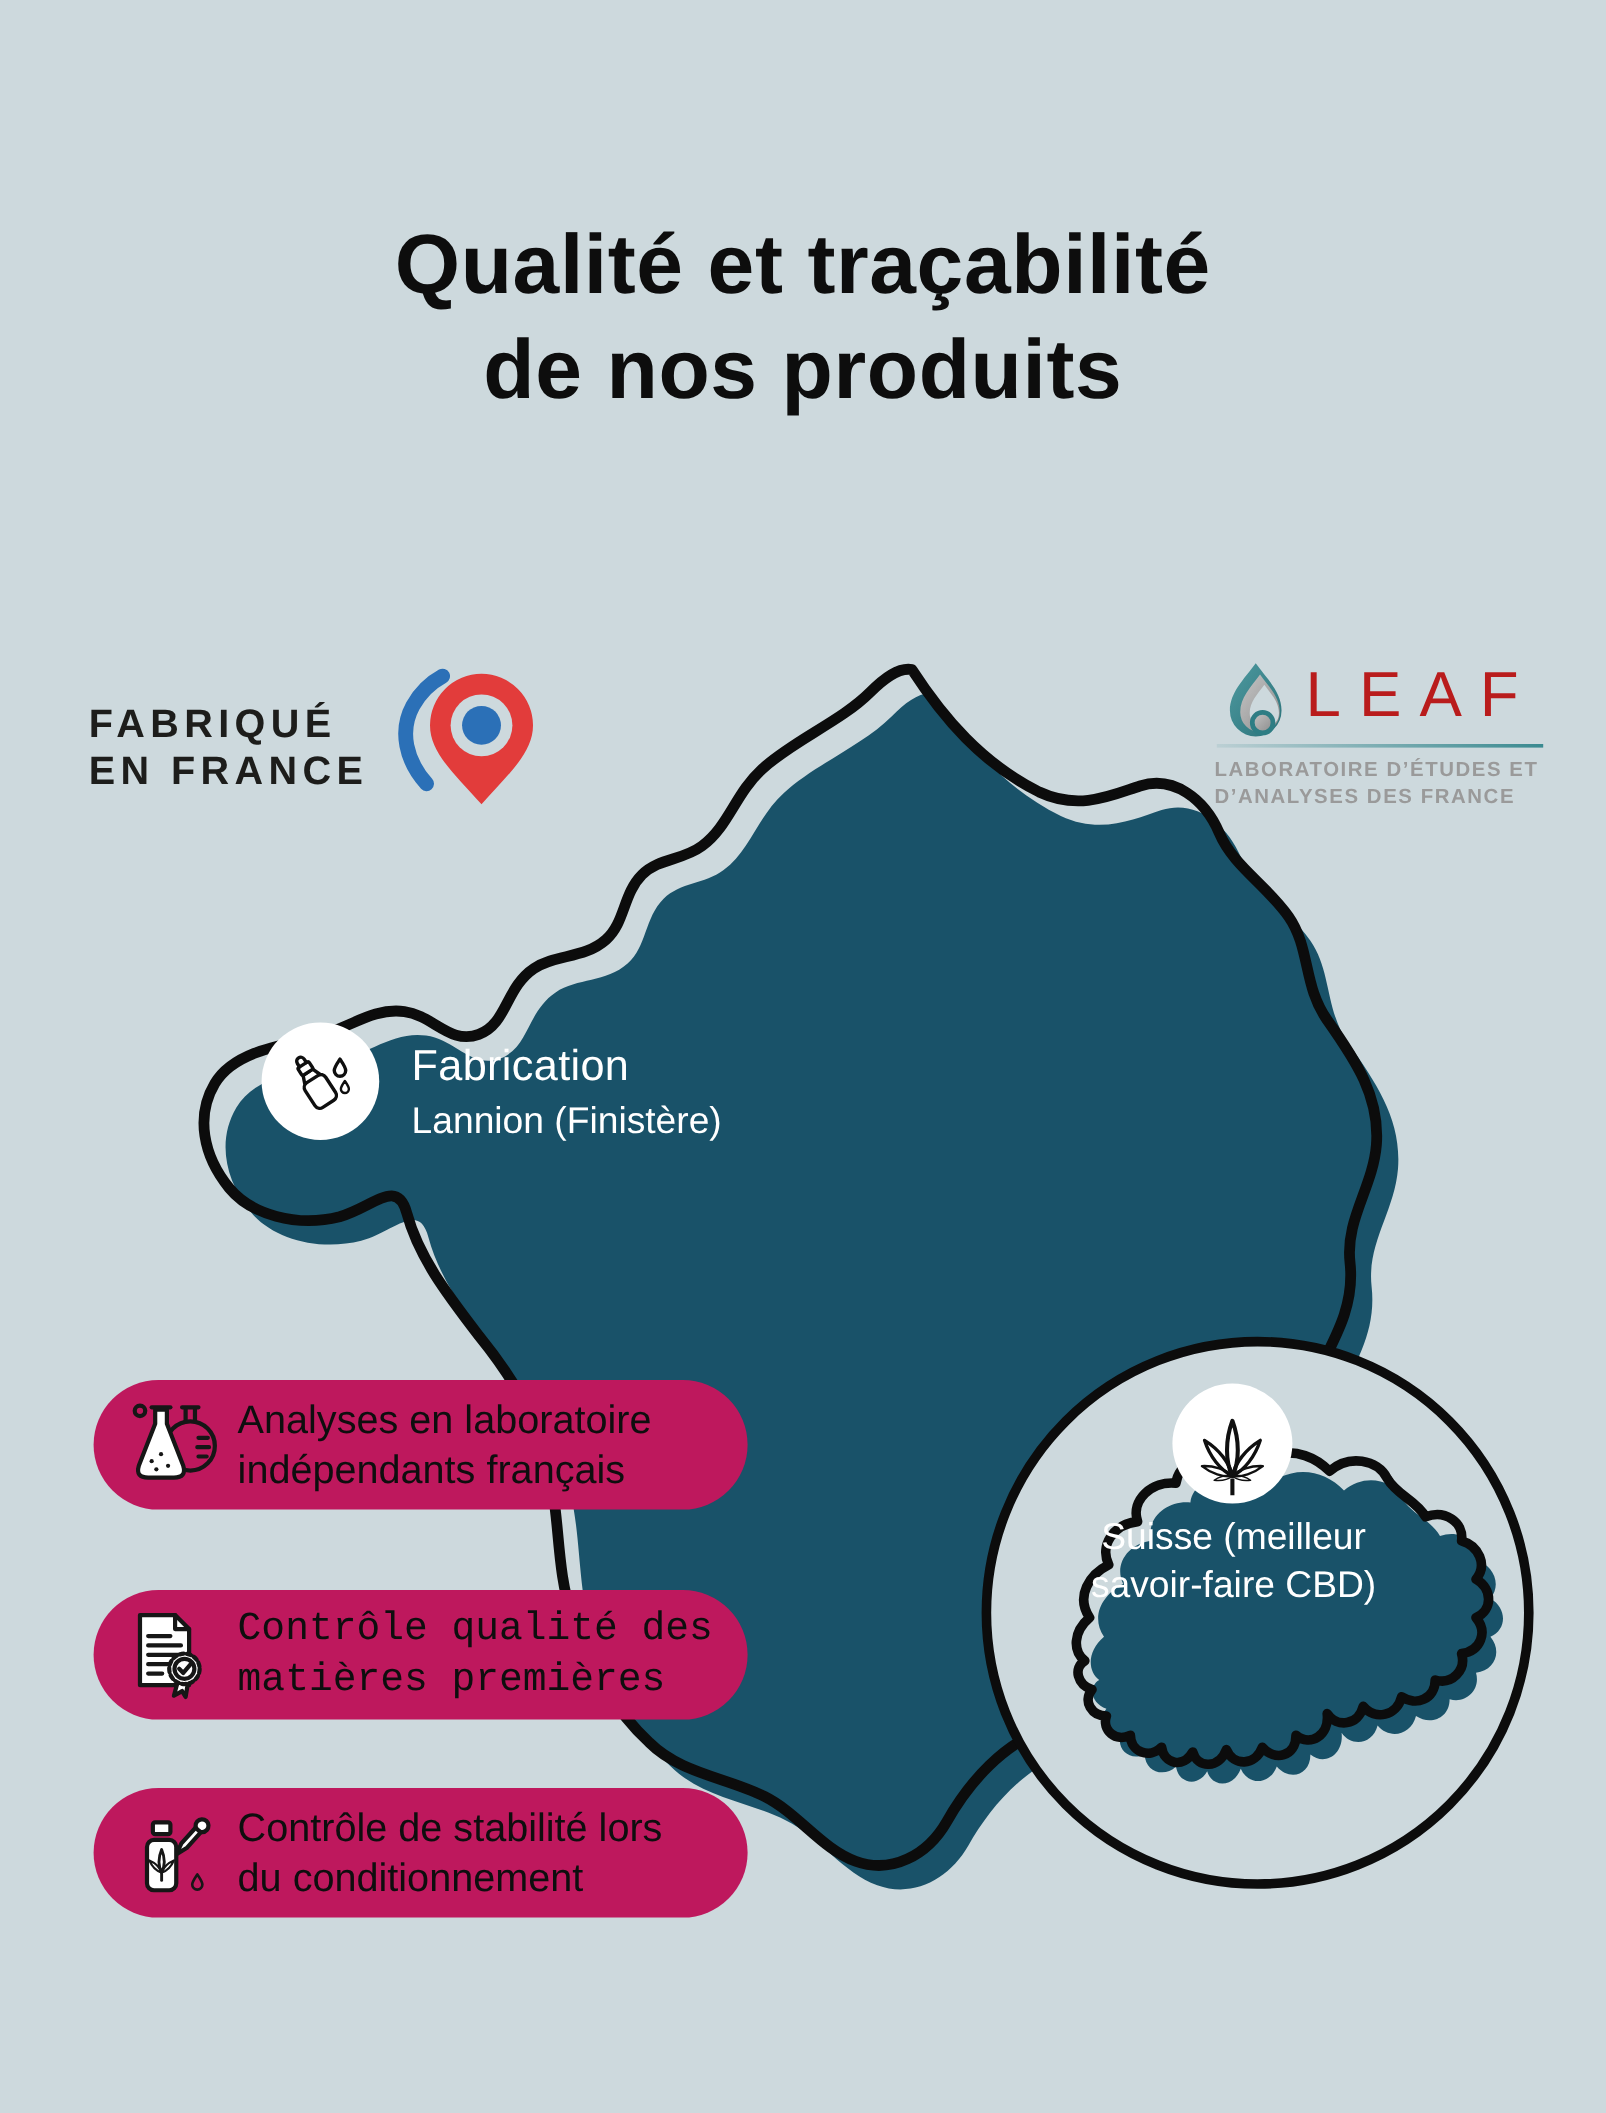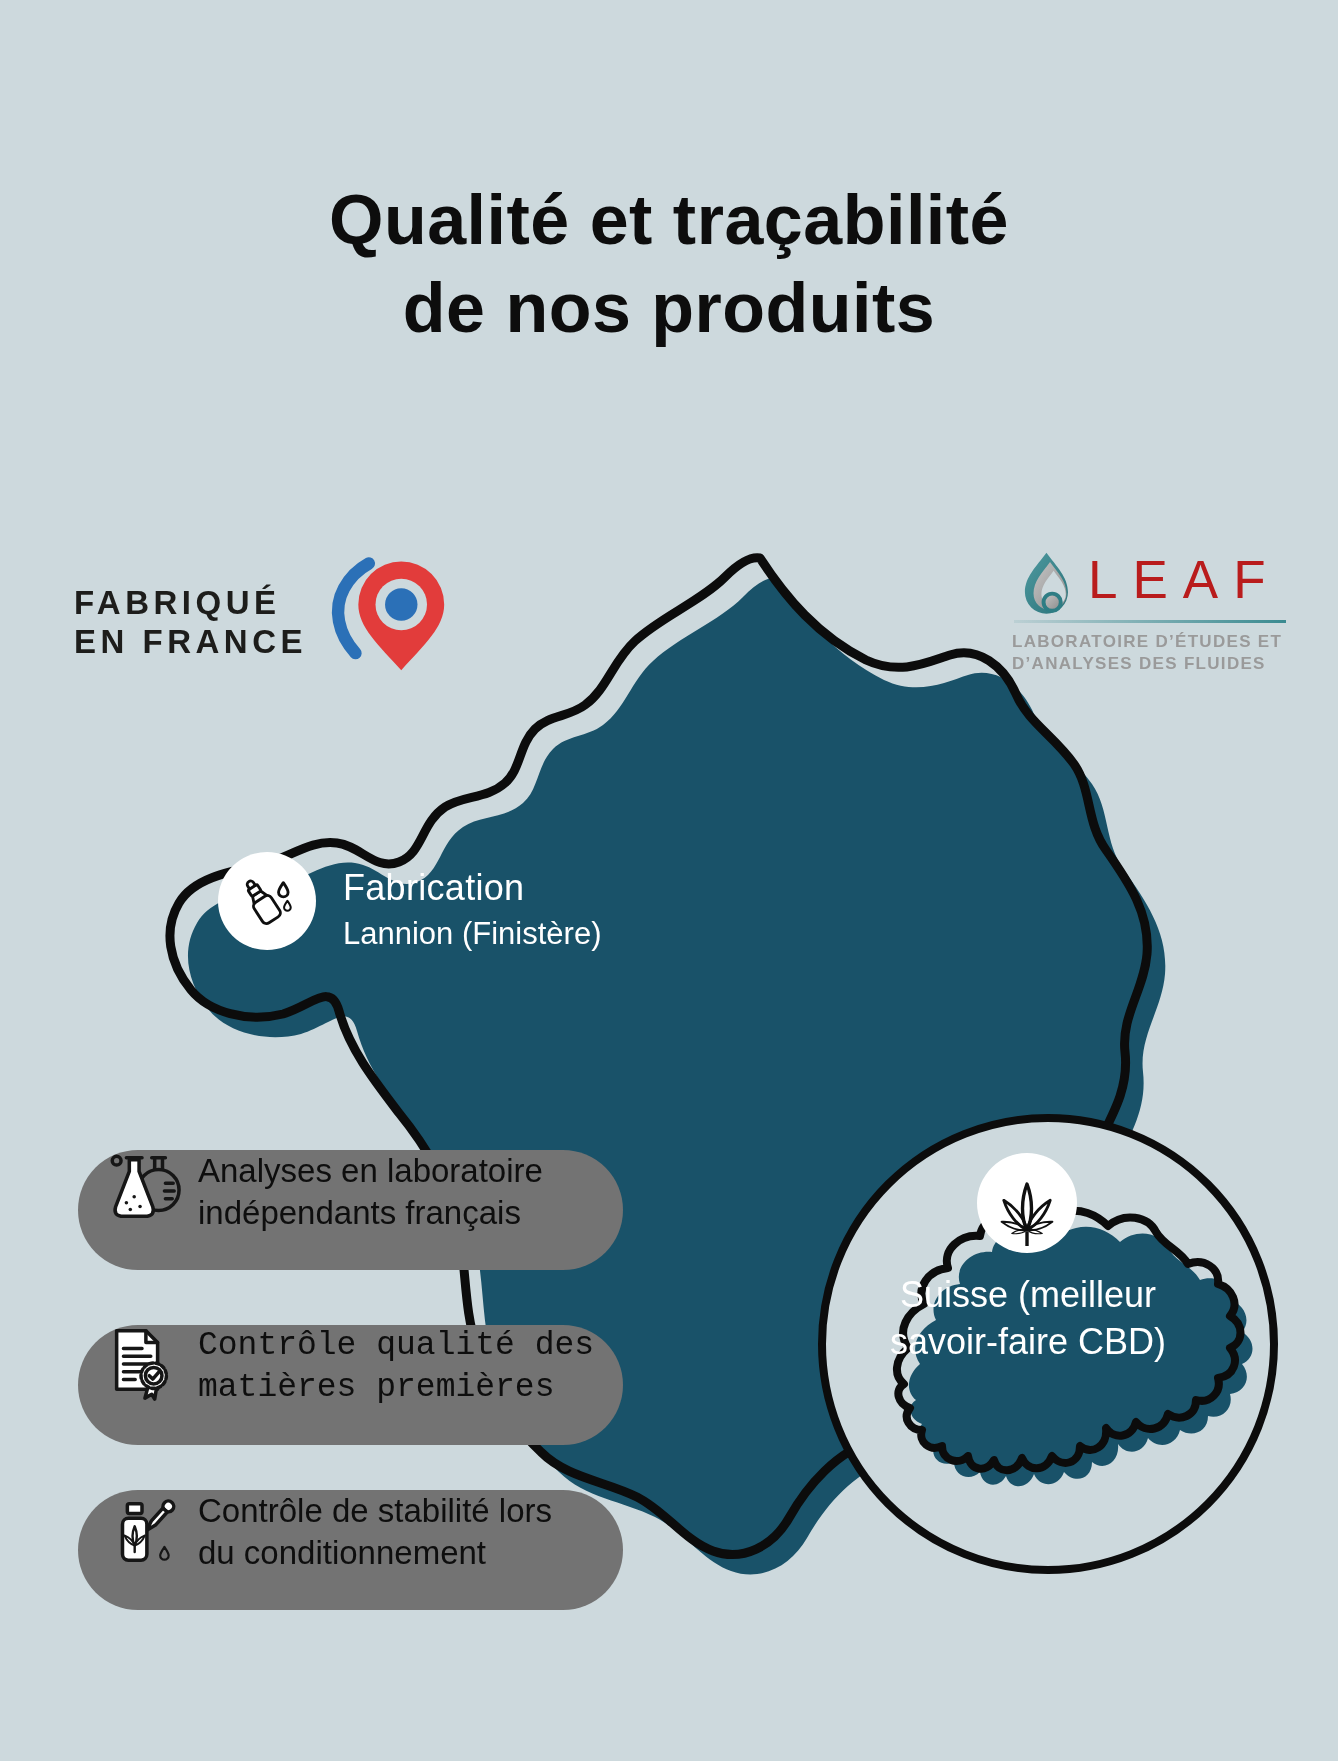--- a/index.html
+++ b/index.html
@@ -50,26 +50,26 @@
     position:absolute;left:218px;top:852px;width:98px;height:98px;border-radius:50%;
     background:#fff;display:flex;align-items:center;justify-content:center;z-index:2;
   }
   .fab-label{position:absolute;left:343px;top:867px;z-index:2;color:#fff;}
   .fab-title{font-size:36px;font-weight:400;letter-spacing:.3px;}
   .fab-sub{font-size:31px;margin-top:7px;}
 
   
   .culture-label{position:absolute;left:850px;top:1256px;width:356px;text-align:center;z-index:4;color:#fff;}
   .culture-title{font-size:37px;font-weight:700;letter-spacing:.4px;}
-  .culture-sub{font-size:36px;line-height:1.3;margin-top:16px;}
+  .culture-sub{font-size:31px;line-height:1.3;margin-top:5px;}
 
   
   .pill{
-    position:absolute;left:78px;width:545px;height:120px;background:#737373;
-    border-radius:67px;display:flex;align-items:flex-start;z-index:5;
+    position:absolute;left:78px;width:545px;height:108px;background:#be185d;
+    border-radius:67px;display:flex;align-items:center;z-index:5;
     padding:0 10px 0 24px;box-sizing:border-box;
   }
   .pill-1{top:1150px;} .pill-2{top:1325px;font-family:Liberation Mono, monospace;} .pill-3{top:1490px;}
   .pill-icon{flex:0 0 80px;display:flex;align-items:center;justify-content:center;}
   .pill-text{margin-left:16px;font-size:33px;line-height:1.26;color:#0e0e0e;white-space:nowrap;}
 
   svg{display:block;}
 </style>
 </head>
 <body>
@@ -134,21 +134,21 @@
         <path d="M48 3 C34 22 18 37 18 58 A30 30 0 0 0 78 58 C78 37 62 22 48 3 Z" fill="url(#gteal)"></path>
         <path d="M53 16 C42 31 30 43 30 60 A23 23 0 0 0 76 60 C76 43 64 31 53 16 Z" fill="url(#ggray)"></path>
         <path d="M58 28 C50 39 41 48 41 61 A17 17 0 0 0 75 61 C75 48 66 39 58 28 Z" fill="#cdd9dd"></path>
         <circle cx="56" cy="72" r="12" fill="url(#ggray)" stroke="#2e7d84" stroke-width="5.5"></circle>
       </svg>
       <div class="leaf-word">LEAF</div>
     </div>
     <div class="leaf-rule"></div>
     <div class="leaf-sub">
       <div>LABORATOIRE D’ÉTUDES ET</div>
-      <div>D’ANALYSES DES FLUIDES</div>
+      <div>D’ANALYSES DES FRANCE</div>
     </div>
   </div>
 
   <div class="fab-circle">
     <svg width="68" height="68" viewBox="0 0 100 100" fill="none" stroke="#0f0f0f" stroke-width="4.2" stroke-linecap="round" stroke-linejoin="round">
       <g transform="rotate(-33 45 55)">
         <rect x="30" y="46" width="30" height="36" rx="7" fill="#fff"></rect>
         <path d="M34 46 L38 36 H52 L56 46"></path>
         <rect x="37" y="25" width="16" height="11" rx="2" fill="#fff"></rect>
         <path d="M40 25 V20 a5 5 0 0 1 10 0 V25"></path>

